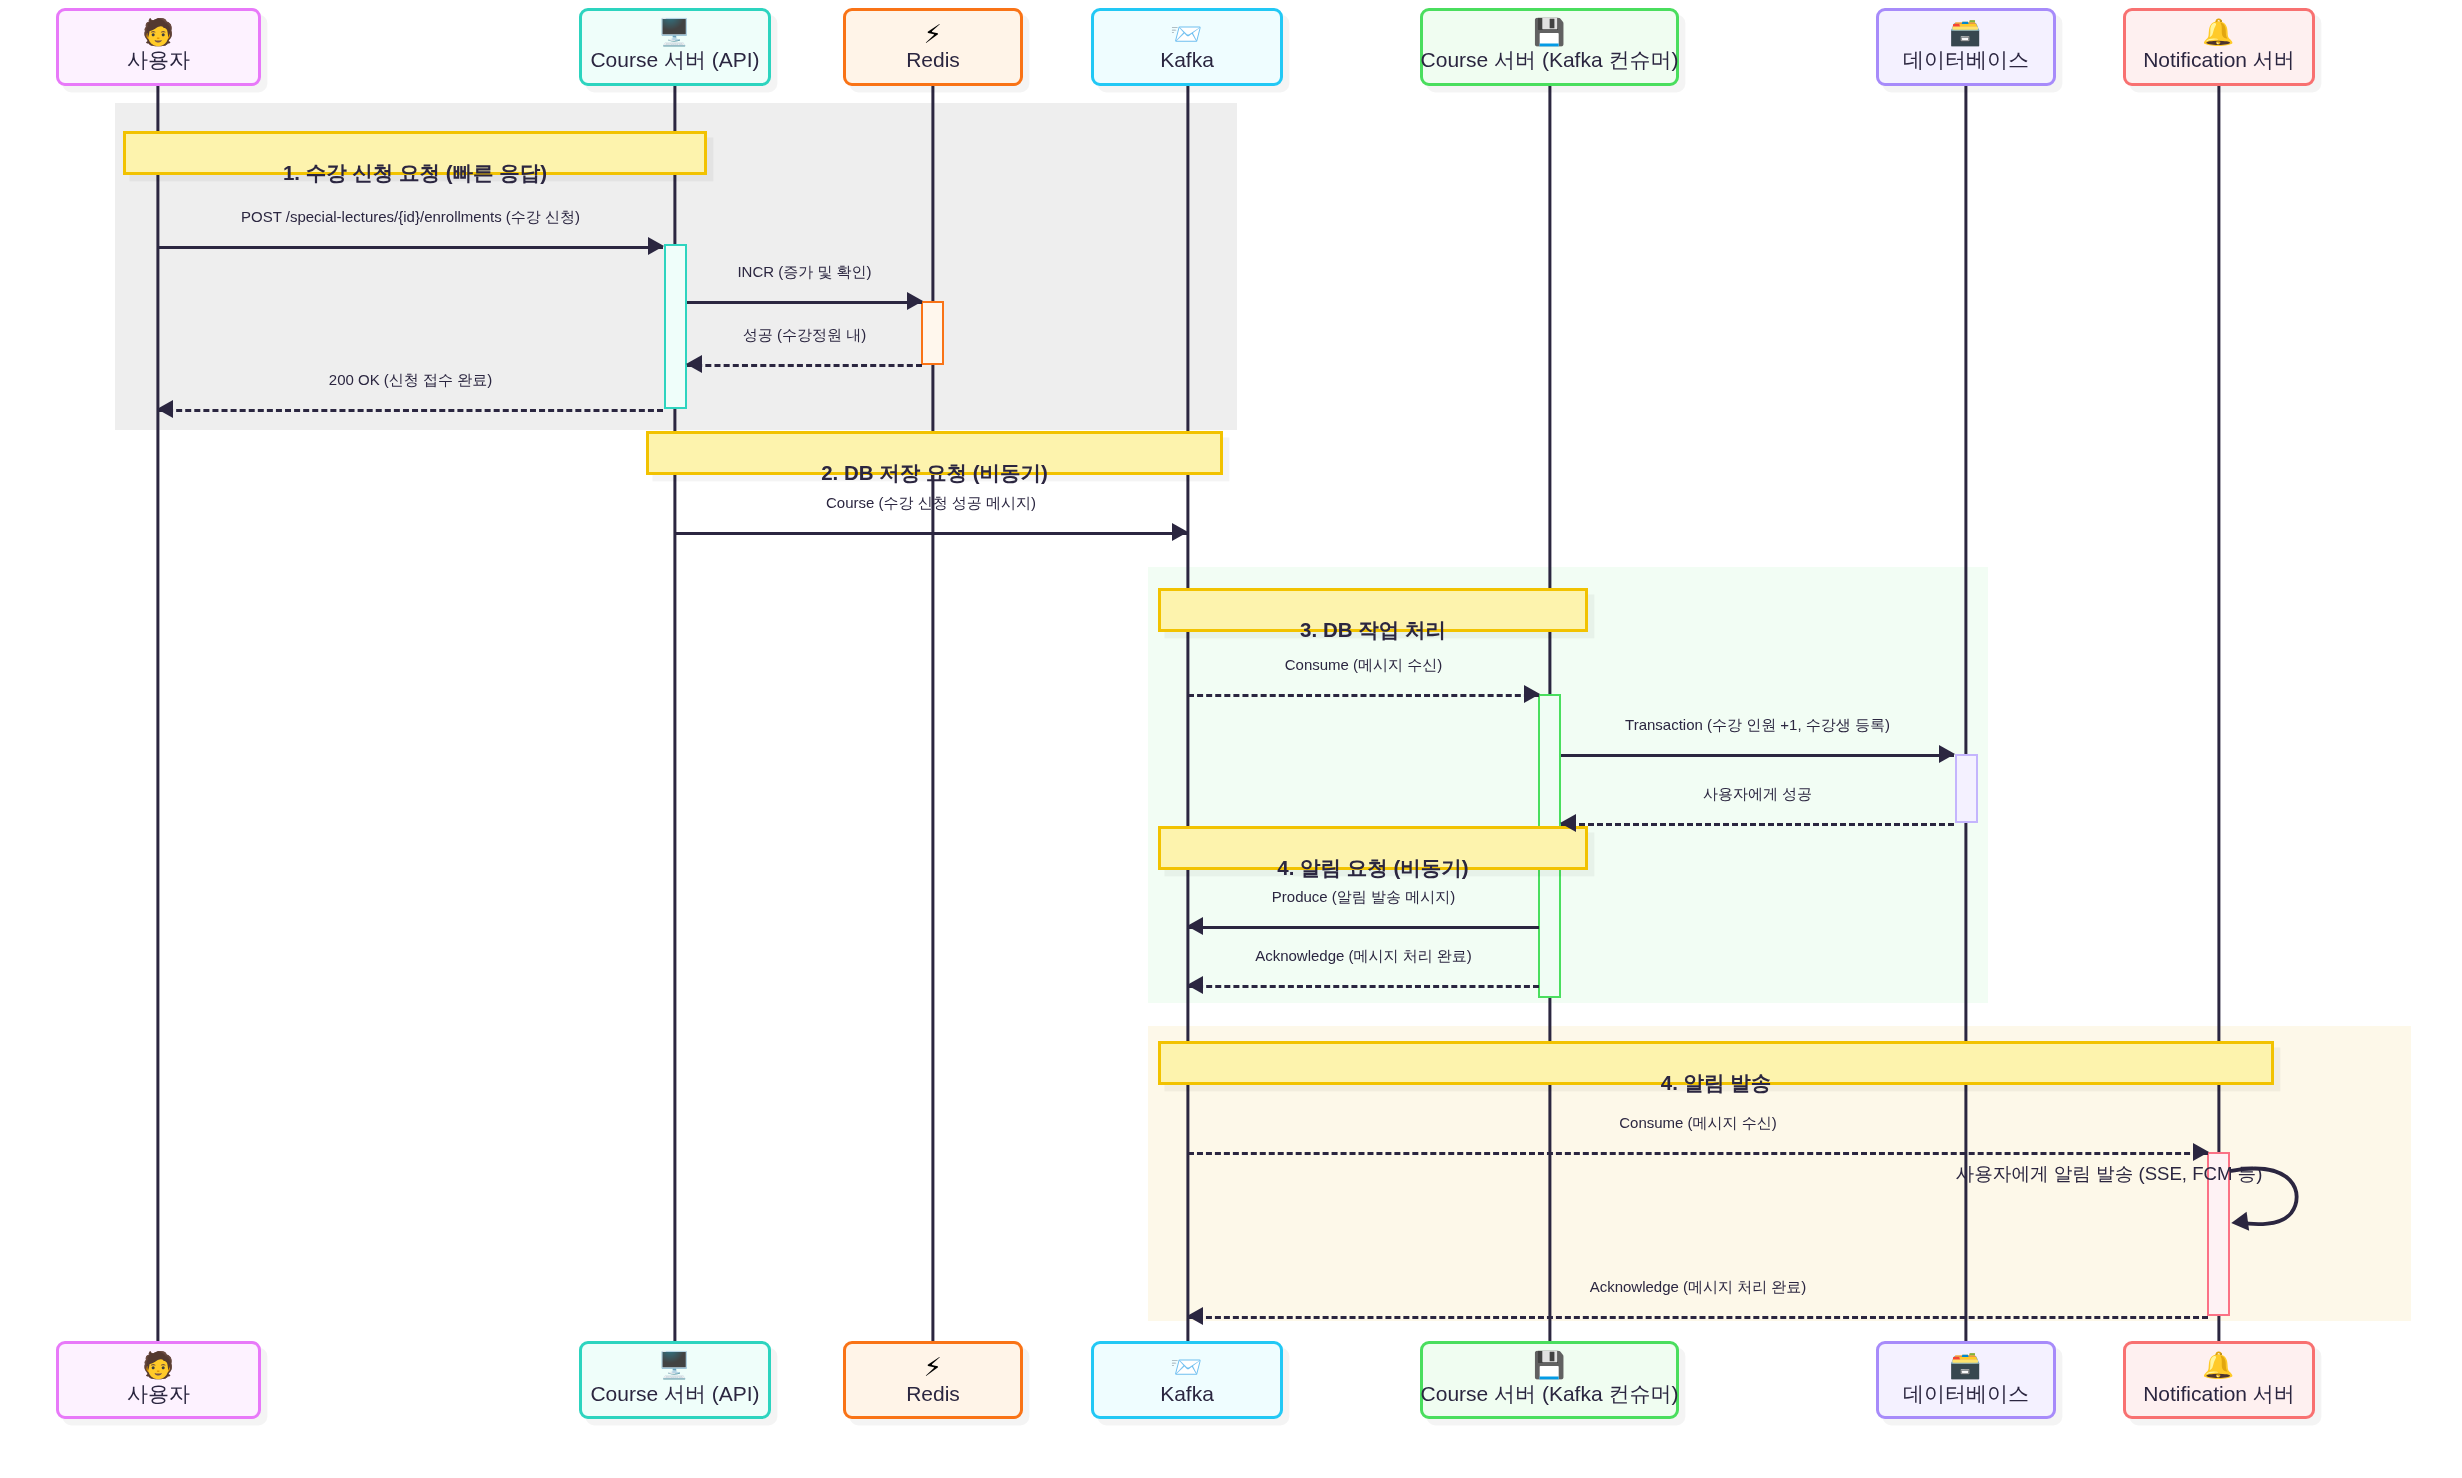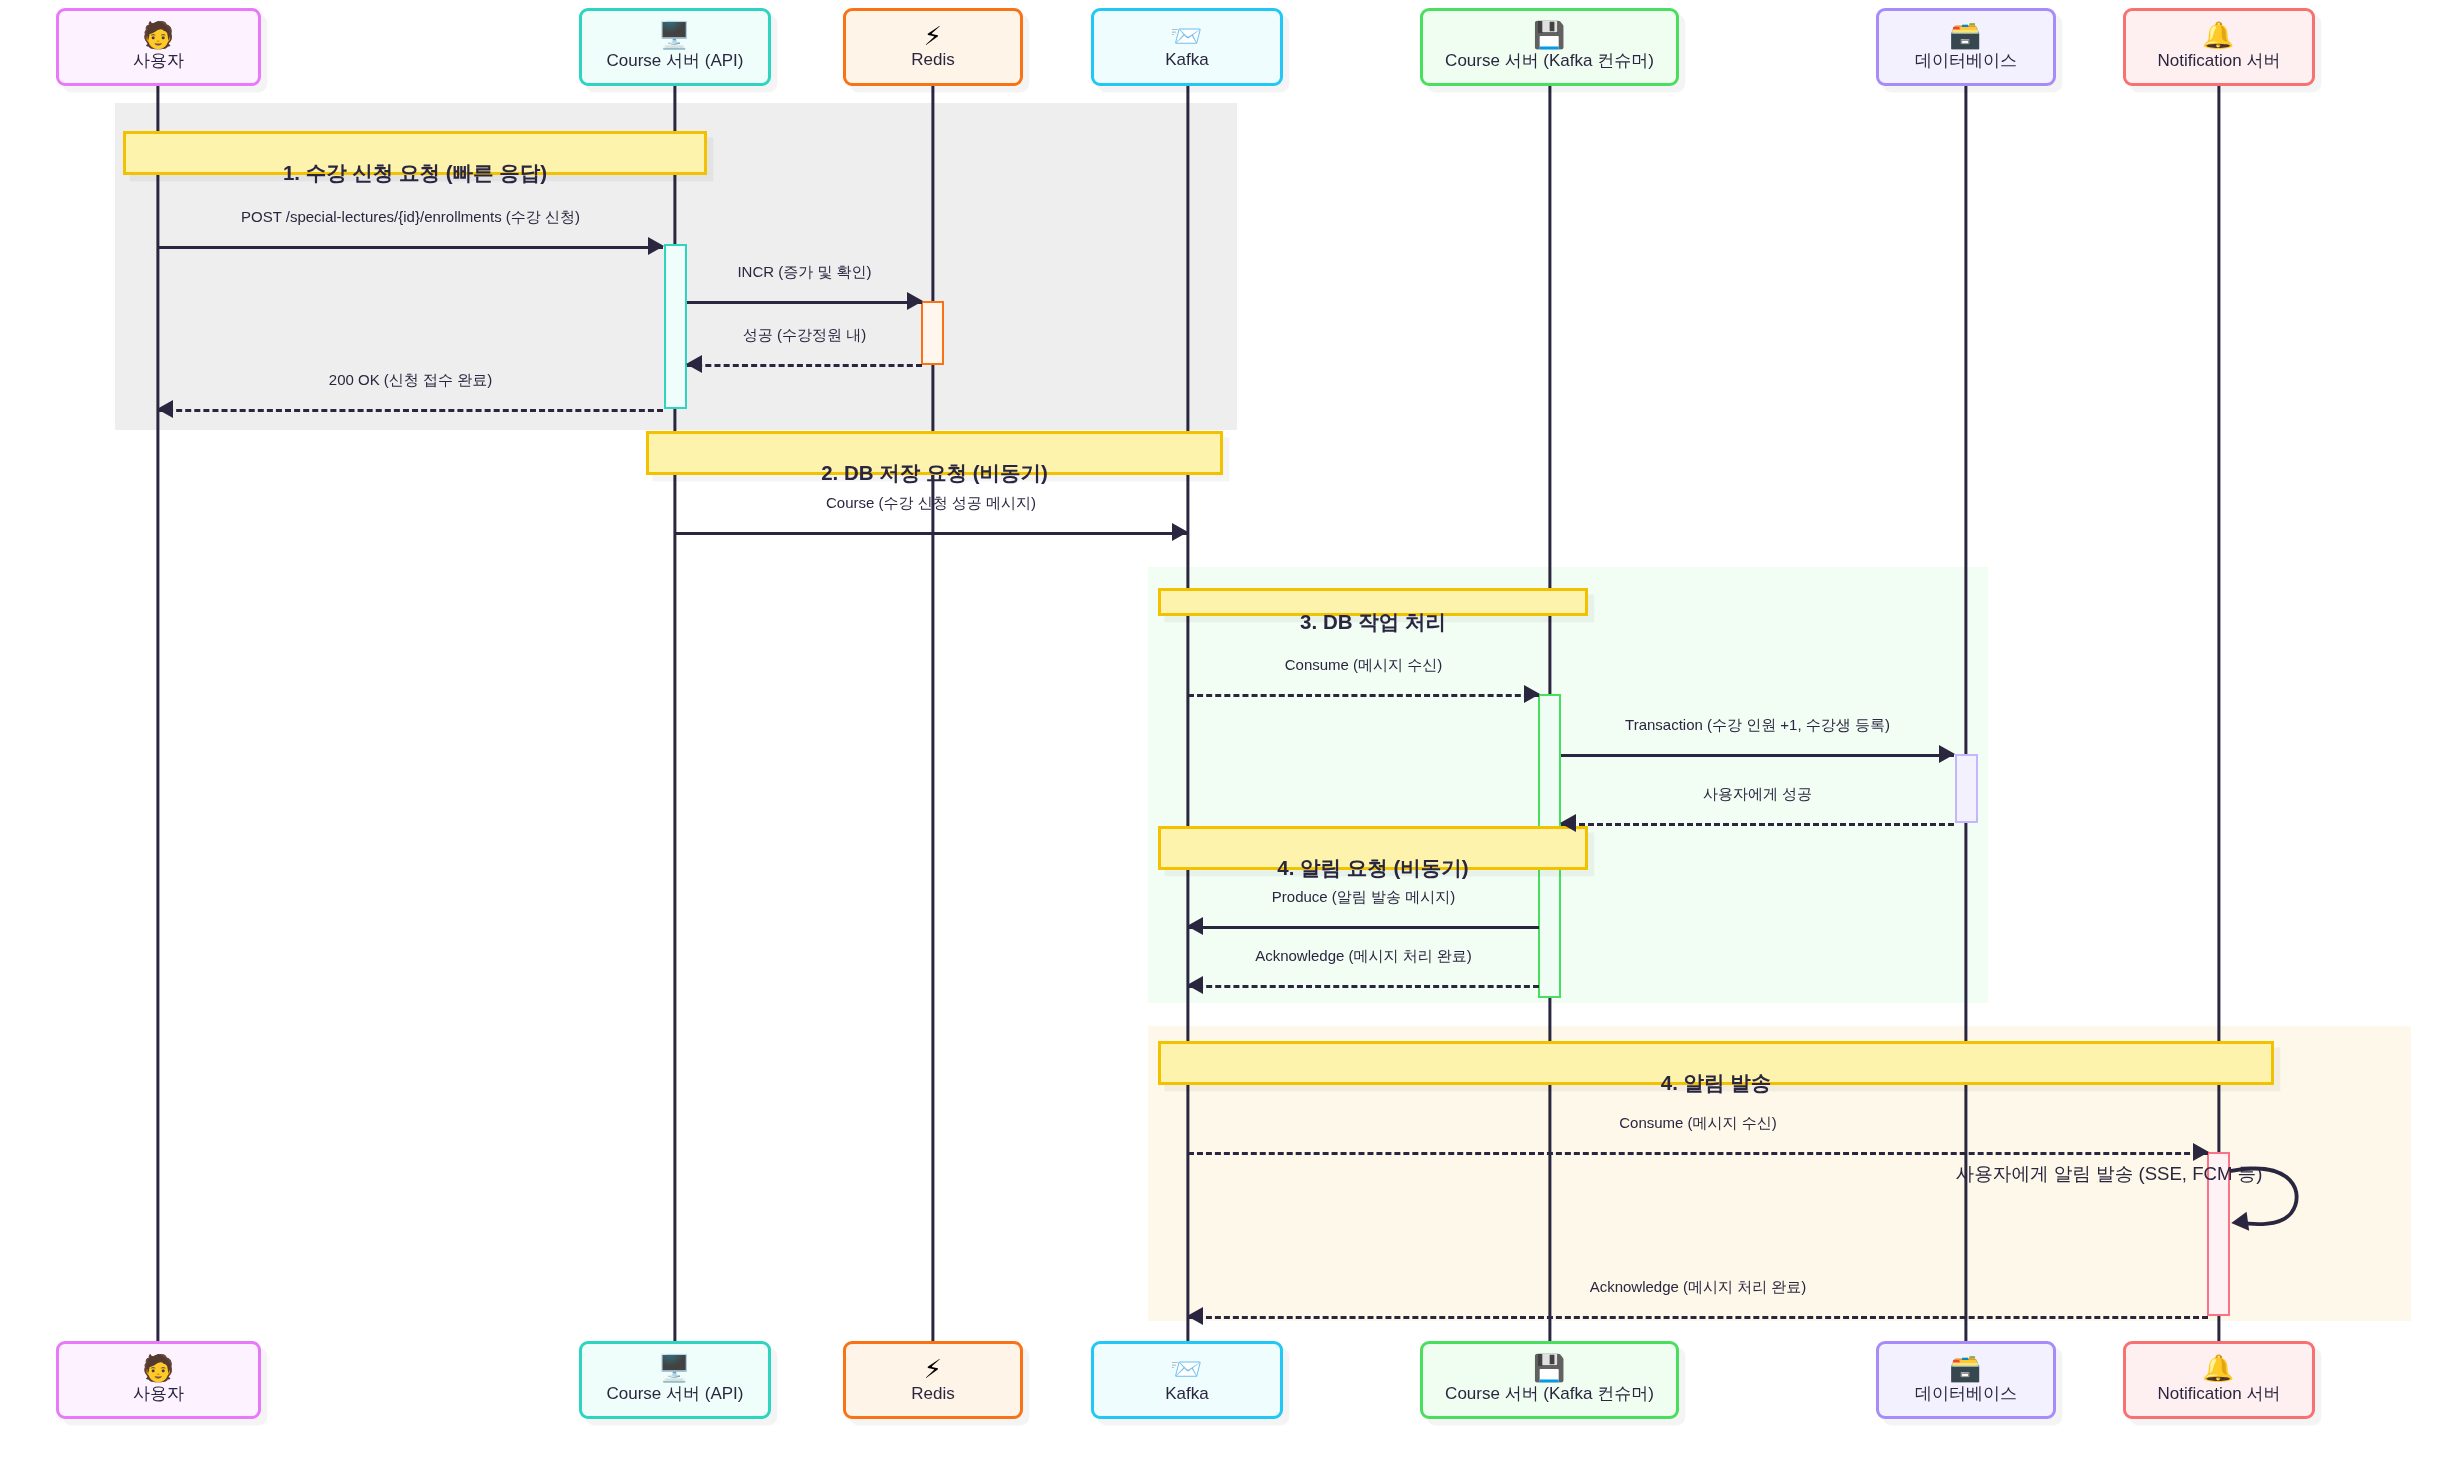--- a/index.html
+++ b/index.html
@@ -42,21 +42,21 @@
     justify-content: center;
     box-shadow: 6.4px 6.4px 0 0 rgba(0,0,0,0.045);
     z-index: 6;
   }
   .actor-emoji {
     font-size: 26px;
     line-height: 1;
     margin-bottom: 1.3px;
   }
   .actor-label {
-    font-size: 17px;
+    font-size: 21px;
     color: #2b2640;
     white-space: nowrap;
     font-family: "Liberation Sans", "DejaVu Sans", sans-serif;
   }
   
   .activation {
     position: absolute;
     box-sizing: border-box;
     border-width: 2.6px;
     border-style: solid;
@@ -239,21 +239,21 @@
       </div>
     </div>
 
   <div id="notes-layer">
       <div class="note" style="left: 123px; top: 131px; width: 584px; height: 44px;">
         <span class="note-text">1. 수강 신청 요청 (빠른 응답)</span>
       </div>
       <div class="note" style="left: 646px; top: 431px; width: 577px; height: 44px;">
         <span class="note-text">2. DB 저장 요청 (비동기)</span>
       </div>
-      <div class="note" style="left: 1158px; top: 588px; width: 430px; height: 28px;">
+      <div class="note" style="left: 1158px; top: 588px; width: 430px; height: 44px;">
         <span class="note-text">3. DB 작업 처리</span>
       </div>
       <div class="note" style="left: 1158px; top: 826px; width: 430px; height: 44px;">
         <span class="note-text">4. 알림 요청 (비동기)</span>
       </div>
       <div class="note" style="left: 1158px; top: 1041px; width: 1116px; height: 44px;">
         <span class="note-text">4. 알림 발송</span>
       </div>
     </div>
 

